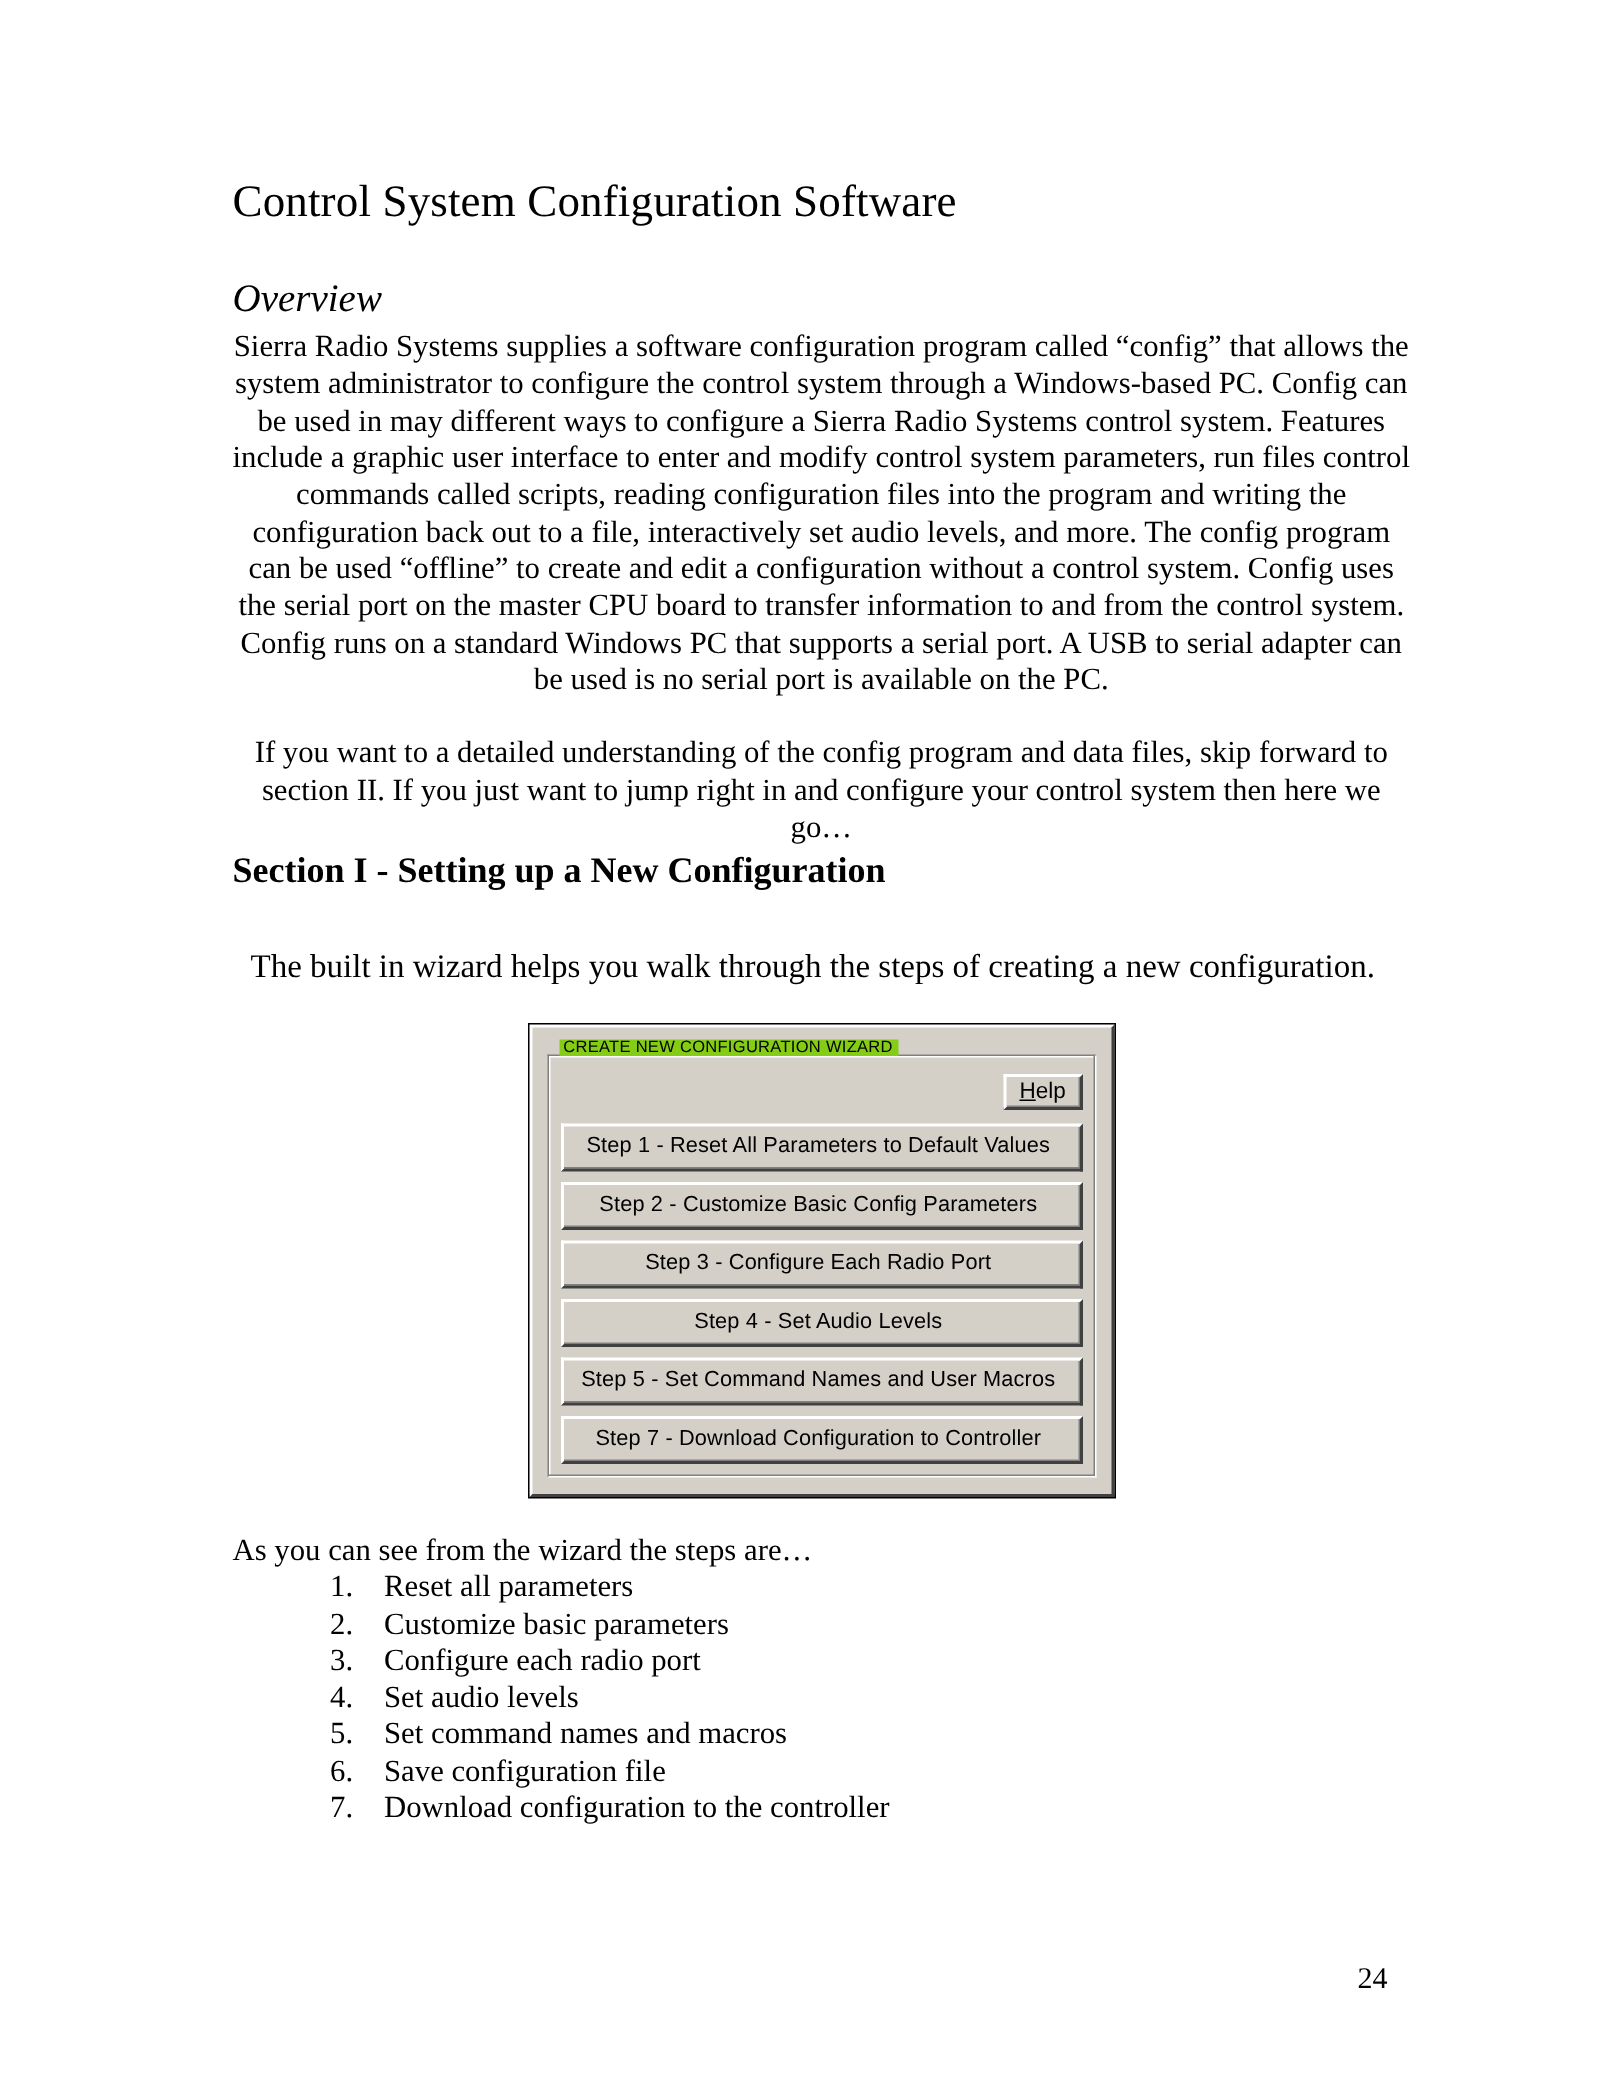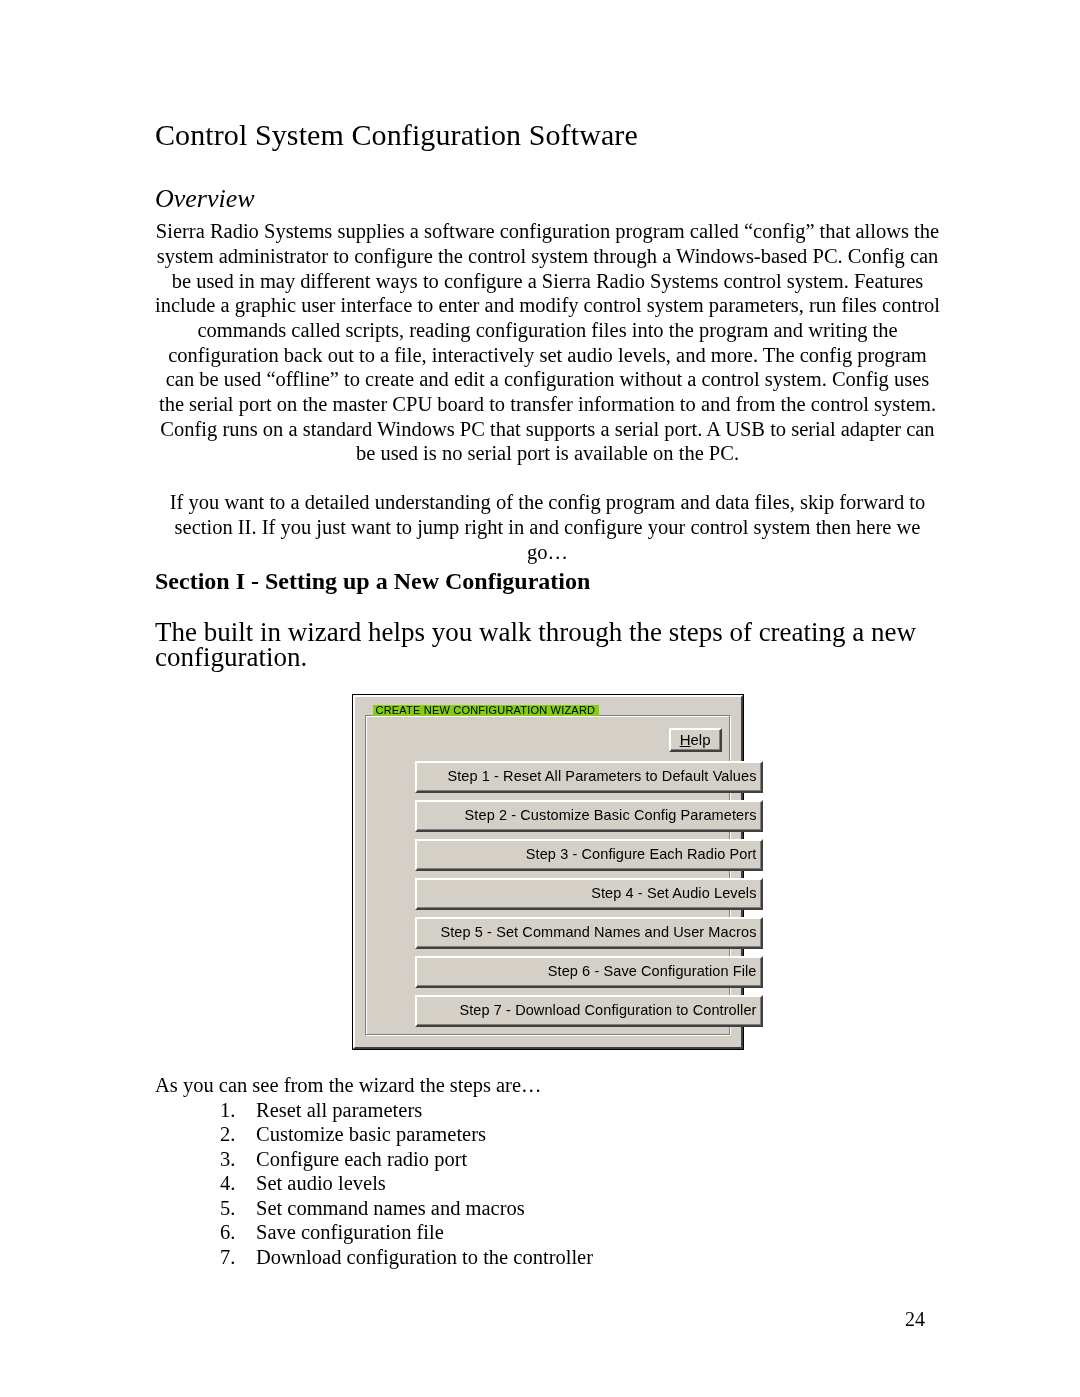--- a/index.html
+++ b/index.html
@@ -58,23 +58,23 @@
   .body-par {
     font-size: 20.5px;
     line-height: 24.7px;
     margin: 0;
     text-align: center;
   }
   .par-gap {
     height: 24px;
   }
   .intro-line {
-    font-size: 27px;
+    font-size: 22px;
     line-height: 24.7px;
-    margin: 0;
+    margin: 12px;
   }
 
   
   .wizard-wrap {
     margin: 26px 0 0 0;
     display: flex;
     justify-content: center;
   }
   .wizard-dialog {
     width: 390px;
@@ -118,23 +118,22 @@
   .btn {
     background: #d4d0c8;
     color: #000000;
     font-family: "Liberation Sans", "DejaVu Sans", sans-serif;
     border-top: 2px solid #ffffff;
     border-left: 2px solid #ffffff;
     border-right: 2px solid #404040;
     border-bottom: 2px solid #404040;
     box-shadow: inset -1px -1px 0 #808080;
     box-sizing: border-box;
-    text-align: right;
+    text-align: center;
     cursor: default;
-    margin-left: 41px;
   }
   .help-btn {
     font-size: 15px;
     padding: 1px 9px 2px 9px;
     min-width: 50px;
     line-height: 17px;
   }
   .help-btn u {
     text-decoration: underline;
   }
@@ -220,21 +219,20 @@
           <button class="btn step-btn">Step 1 - Reset All Parameters to Default Values</button>
 
           <button class="btn step-btn">Step 2 - Customize Basic Config Parameters</button>
 
           <button class="btn step-btn">Step 3 - Configure Each Radio Port</button>
 
           <button class="btn step-btn">Step 4 - Set Audio Levels</button>
 
           <button class="btn step-btn">Step 5 - Set Command Names and User Macros</button>
 
-          <button class="btn step-btn">Step 6 - Save Configuration File</button>
 
           <button class="btn step-btn">Step 7 - Download Configuration to Controller</button>
 
         </div>
       </div>
     </div>
 
     <p class="steps-intro">As you can see from the wizard the steps are…</p>
 
     <ol class="num-list">

